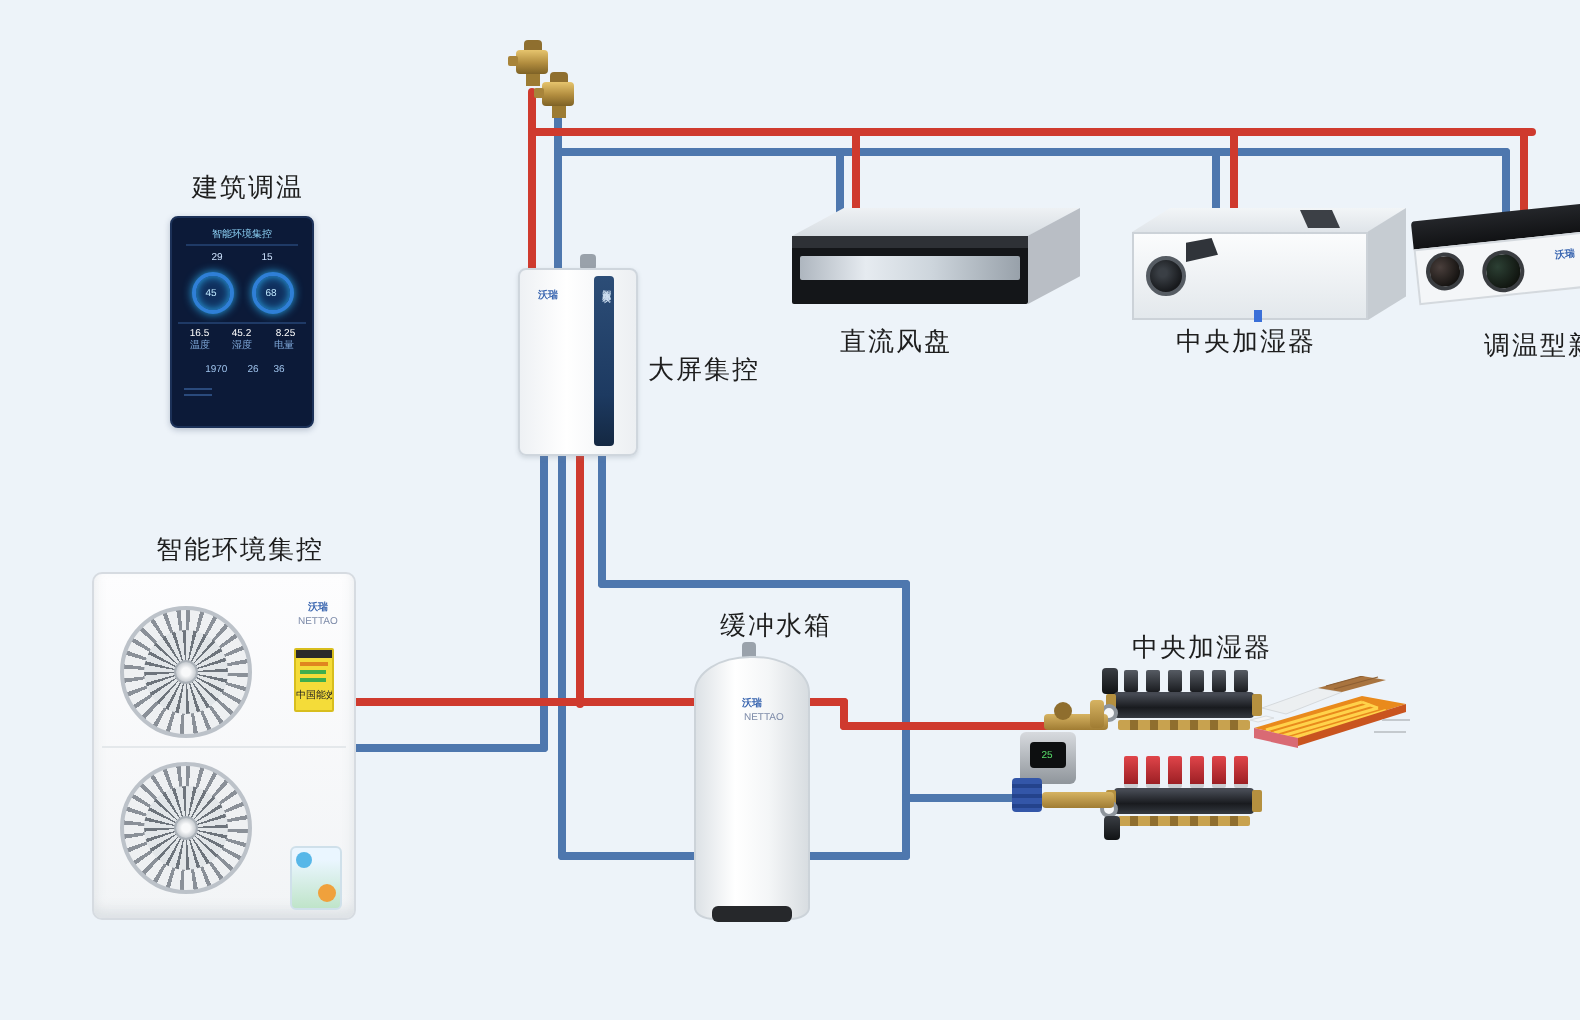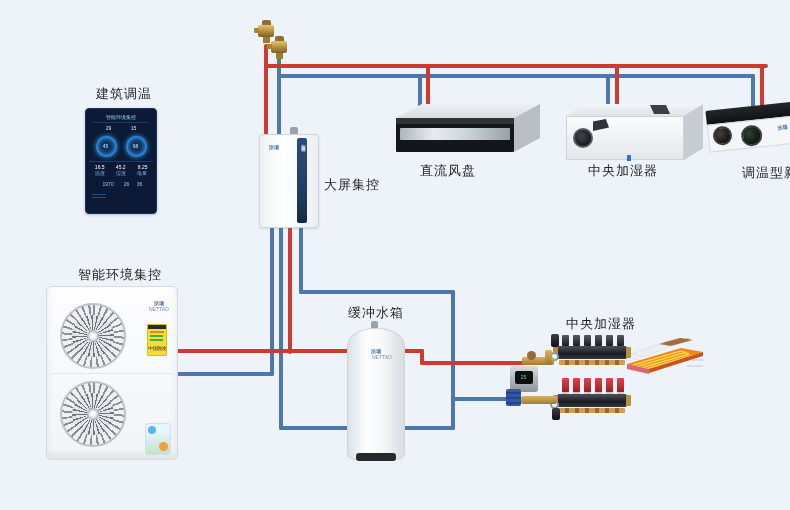--- a/index.html
+++ b/index.html
@@ -202,21 +202,21 @@
   <div class="mod">
     <div class="logo abs" style="left:4px;top:8px;">
       <span class="tiny">沃瑞</span>
     </div>
     <div class="mod-stripe">
       <span class="vtext">智能水力模块</span>
     </div>
   </div>
   <div class="lbl" style="left:324px;top:176px;">大屏集控</div>
 
-  <div class="lbl" style="left:348px;top:304px;">缓冲水箱</div>
+  <div class="lbl" style="left:360px;top:304px;">缓冲水箱</div>
   <div class="tank-fit"></div>
   <div class="tank">
     <div class="logo abs" style="left:14px;top:18px;width:28px;">
       <span class="tiny">沃瑞</span>
       <small><span class="tiny">NETTAO</span></small>
     </div>
     <div class="tank-base"></div>
   </div>
 
   <div class="face" style="left:396px;top:104px;width:144px;height:14px;background:linear-gradient(#eef1f4,#d7dde2);

